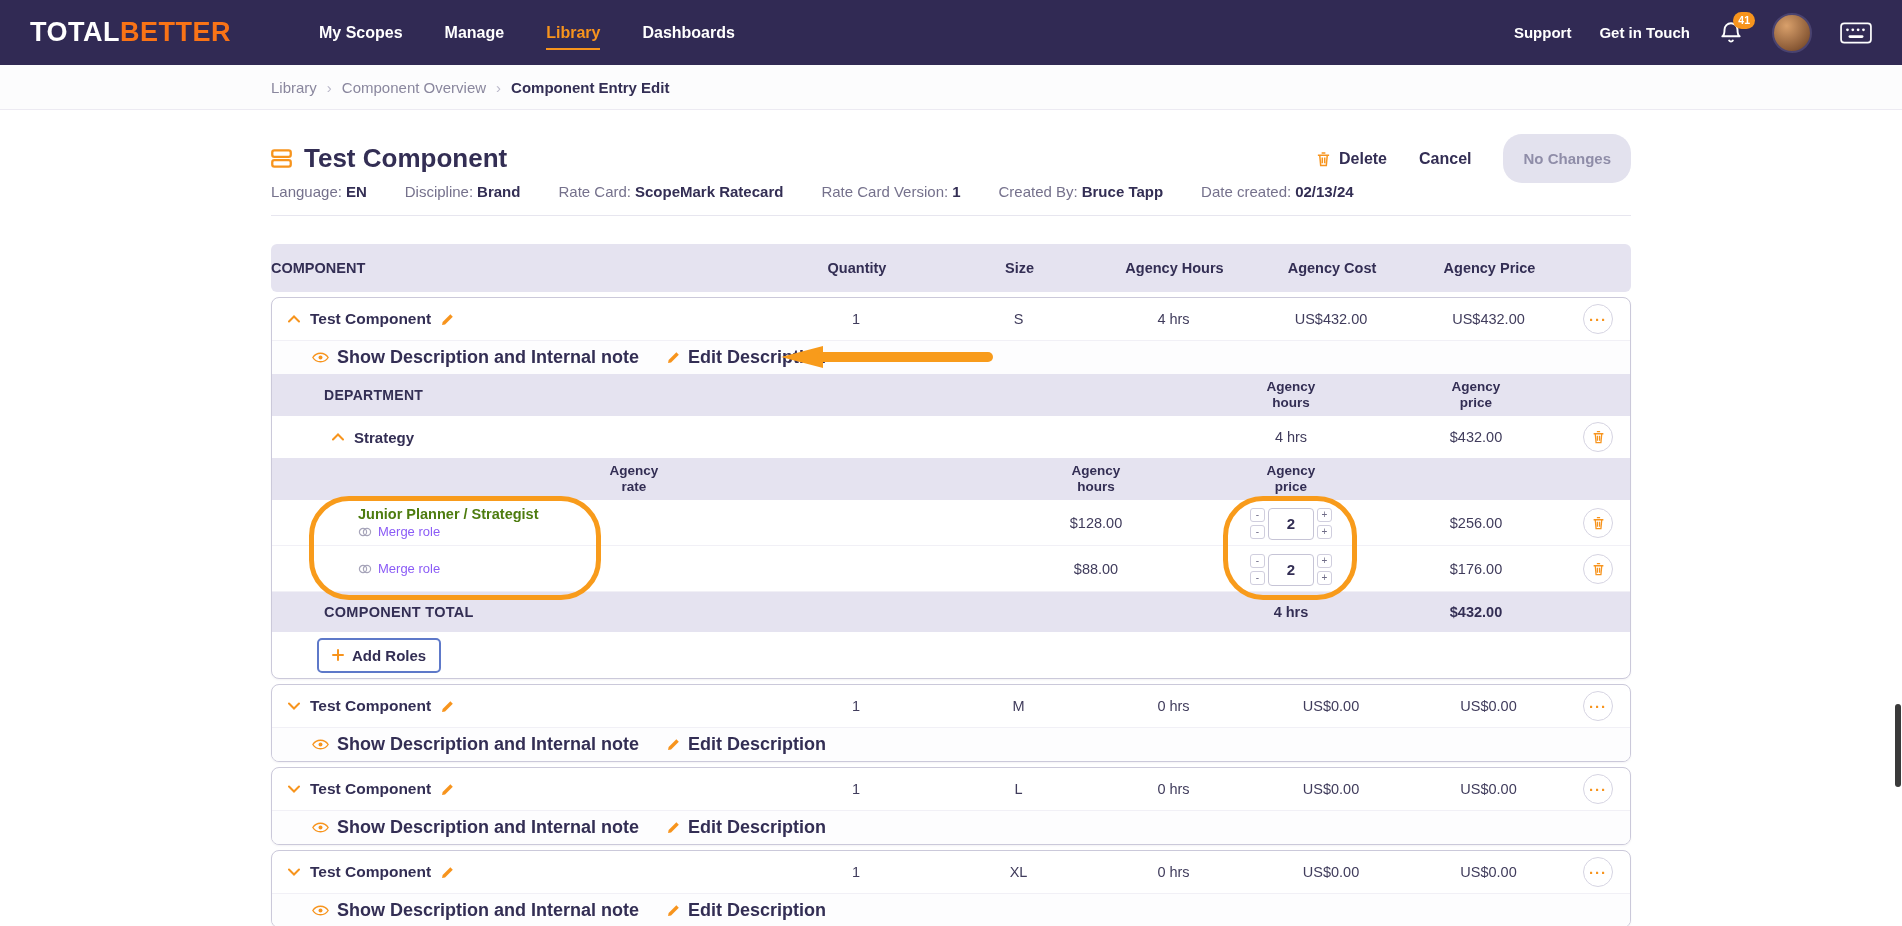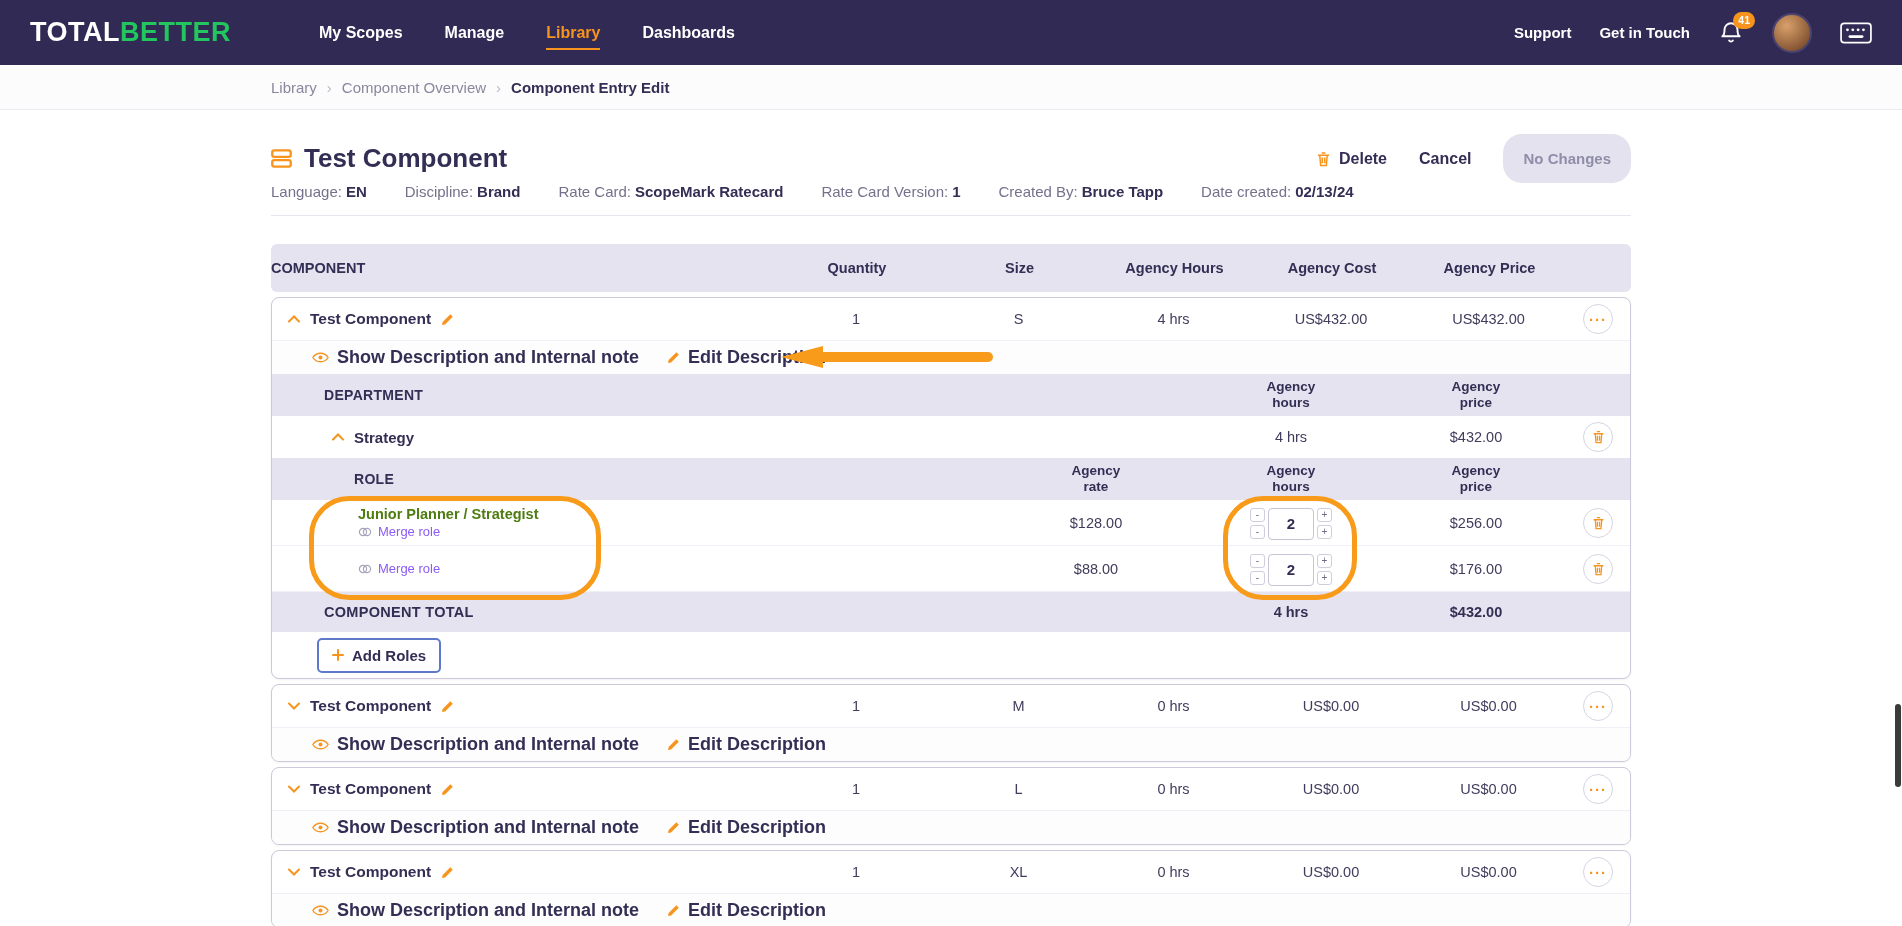--- a/index.html
+++ b/index.html
@@ -3,21 +3,21 @@
 <meta charset="utf-8">
 <style>
   * { box-sizing: border-box; }
   html,body { margin:0; padding:0; background:#fff; }
   body { font-family:"Liberation Sans", sans-serif; color:#332e54; }
 
   
   .navbar { height:65px; background:#312a54; display:flex; align-items:center; padding:0 30px; }
   .logo { font-size:27px; font-weight:800; letter-spacing:.5px; cursor:pointer; white-space:nowrap; }
   .logo-scope { color:#ffffff; }
-  .logo-better { color:#22c55e; }
+  .logo-better { color:#f97316; }
   .nav-items { display:flex; gap:42px; margin-left:88px; }
   .nav-item { color:#fff; font-size:16px; font-weight:600; text-decoration:none; cursor:pointer; position:relative; padding:4px 0; }
   .nav-item.active { color:#f7941d; }
   .nav-item.active::after { content:""; position:absolute; left:0; right:0; bottom:-4px; height:2px; background:#f7941d; }
   .nav-right { margin-left:auto; display:flex; align-items:center; gap:28px; }
   .nav-link-sm { color:#fff; font-size:15px; font-weight:600; text-decoration:none; cursor:pointer; }
   .bell-wrap { position:relative; cursor:pointer; display:flex; }
   .badge { position:absolute; top:-8px; right:-11px; background:#f7941d; color:#fff; font-size:10.5px; font-weight:700; border-radius:10px; padding:2.5px 5px; min-width:12px; text-align:left; }
   .avatar { width:40px; height:40px; border-radius:50%; cursor:pointer; border:2px solid #4a4370;
             background: radial-gradient(circle at 35% 30%, #d9a06b, #8a5a36 70%, #5d3a20); }
@@ -260,21 +260,20 @@
         <div>
             <button class="circle-btn">
               <svg width="13" height="14" viewBox="0 0 16 17">
                 <path fill="none" stroke="#f7941d" stroke-width="1.6" d="M2 4.5h12M6 2h4M4 4.5L5 15.5h6l1-11M6.7 7v6M9.3 7v6"></path>
               </svg>
             </button>
           </div>
       </div>
 
       <div class="inner-head grid-inner">
-        <div class="role-label">ROLE</div>
         <div class="cell-c two-line" style="font-weight:700;color:#332e54">Agency
 rate</div>
         <div class="cell-c two-line" style="font-weight:700;color:#332e54">Agency
 hours</div>
         <div class="cell-c two-line" style="font-weight:700;color:#332e54">Agency
 price</div>
         <div></div>
       </div>
 
       <div class="role-row grid-inner">

